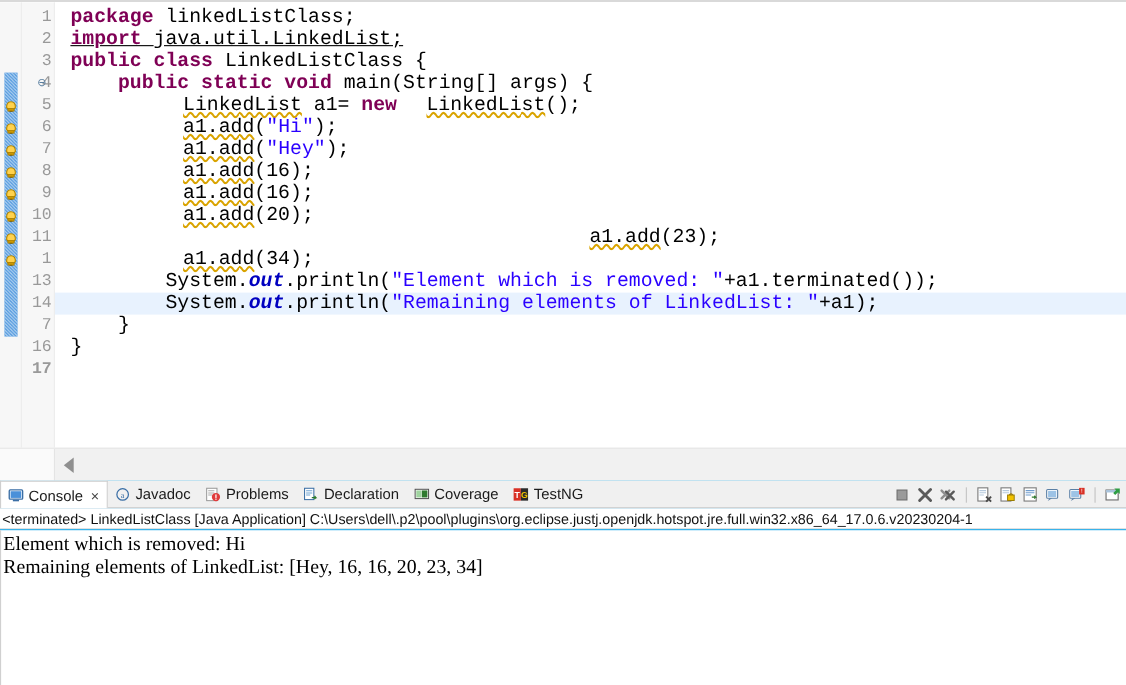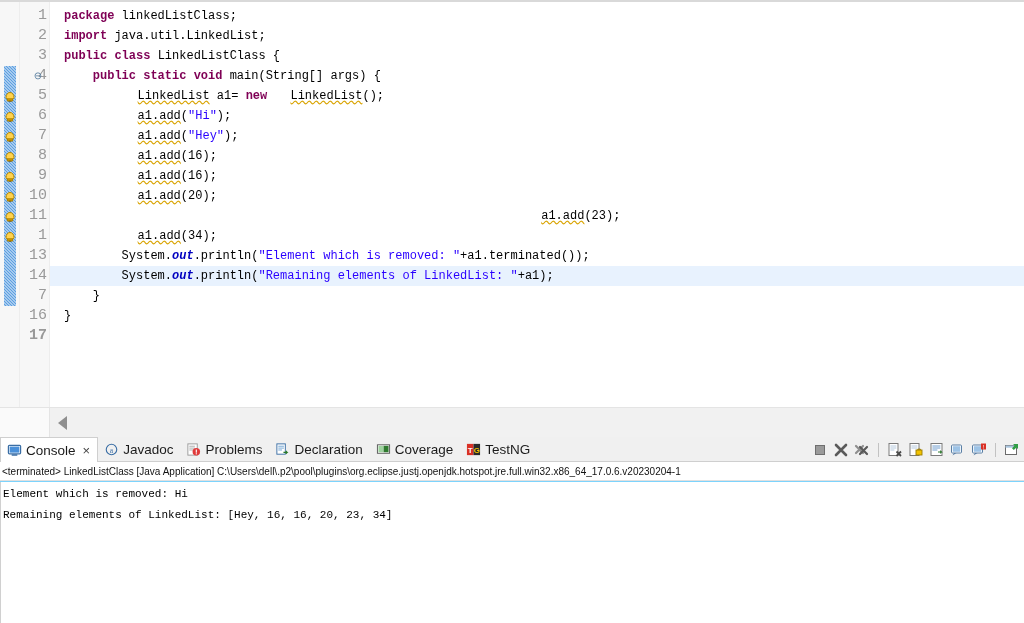--- a/index.html
+++ b/index.html
@@ -67,21 +67,21 @@
 
   
   .code-area {
     flex: 1 1 auto; position: relative; background: #ffffff;
     overflow: hidden;
   }
   .code-line {
     position: absolute; left: 0; right: 0; height: 20px; line-height: 20px;
     white-space: pre;
     font-family: "Liberation Mono", monospace;
-    font-size: 12px;
+    font-size: 18px;
     color: #000000;
     padding-left: 14px;
   }
   .code-line.current { background: #e8f2fe; }
 
   .kw   { color: #7f0055; font-weight: bold; }
   .str  { color: #2a00ff; }
   .fld  { color: #0000c0; font-weight: bold; font-style: italic; }
   .plain{ color: #000000; }
   .warn-u {
@@ -109,21 +109,21 @@
     position: absolute; left: 8px; top: 50%; transform: translateY(-50%);
     width: 0; height: 0;
     border-top: 7px solid transparent;
     border-bottom: 7px solid transparent;
     border-right: 9px solid #8f8f8f;
   }
 
   
   .console-panel {
     position: absolute; left: 0; top: 437px; width: 1024px; height: 186px;
-    background: #7dd3fc;
+    background: #0ea5e9;
   }
   .tab-bar {
     position: relative; height: 25px; width: 100%;
     background: #f0f0f0;
     border-bottom: 1px solid #cfcfcf;
     display: flex; align-items: stretch;
   }
   .tab {
     display: flex; align-items: center; gap: 4px;
     padding: 0 7px 0 6px;
@@ -145,36 +145,36 @@
 
   .tool-icons {
     position: absolute; right: 4px; top: 0; height: 25px;
     display: flex; align-items: center; gap: 5px;
   }
   .ti { width: 16px; height: 16px; position: relative; }
   .ti-sep { width: 1px; height: 14px; background: #c2c2c2; margin: 0 3px; }
 
   .proc-line {
     height: 19px; line-height: 19px;
-    font-size: 10px; color: #111;
+    font-size: 13px; color: #111;
     padding-left: 2px;
     white-space: nowrap; overflow: hidden;
     background: #ffffff;
     border-bottom: 1px solid #e0e0e0;
   }
   .console-out {
     position: absolute; left: 0; right: 0; top: 45px; bottom: 0;
     background: #ffffff;
     border-left: 1px solid #d0d0d0;
     padding: 2px 0 0 2px;
     overflow: hidden;
   }
   .out-line {
-    font-family: Liberation Mono, monospace;
-    font-size: 11px; line-height: 21px; color: #000000;
+    font-family: Liberation Serif, serif;
+    font-size: 18px; line-height: 21px; color: #000000;
     white-space: pre;
   }
 </style>
 </head>
 <body>
 
 <div id="app">
 
   <div class="editor-wrap">
     <div class="editor-body">
@@ -238,21 +238,21 @@
           <div class="ln" style="top: 224px;">1</div>
           <div class="ln" style="top: 244px;">13</div>
           <div class="ln" style="top: 264px;">14</div>
           <div class="ln" style="top: 284px;">7</div>
           <div class="ln" style="top: 304px;">16</div>
           <div class="ln" style="top: 324px; font-weight: bold;">17</div>
         </div>
 
       <div class="code-area" id="codeArea">
           <div class="code-line" style="top: 4px;"><span class="kw">package </span><span class="plain">linkedListClass;</span></div>
-          <div class="code-line" style="top: 24px;"><span class="kw">import </span><span class="plain">java.util.LinkedList;</span></div>
+          <div class="code-line" style="top: 24px; text-decoration: underline;"><span class="kw">import </span><span class="plain">java.util.LinkedList;</span></div>
           <div class="code-line" style="top: 64px;"><span class="plain">    </span><span class="kw">public static void </span><span class="plain">main(String[] args) {</span></div>
           <div class="code-line" style="top: 44px;"><span class="kw">public class </span><span class="plain">LinkedListClass {</span></div>
           <div class="code-line" style="top: 84px;"><span class="plain">        </span><span class="plain warn-u">LinkedList</span><span class="plain"> a1= </span><span class="kw">new </span><span class="plain warn-u">LinkedList</span><span class="plain">();</span></div>
           <div class="code-line" style="top: 104px;"><span class="plain">        </span><span class="plain warn-u">a1.add</span><span class="plain">(</span><span class="str">"Hi"</span><span class="plain">);</span></div>
           <div class="code-line" style="top: 124px;"><span class="plain">        </span><span class="plain warn-u">a1.add</span><span class="plain">(</span><span class="str">"Hey"</span><span class="plain">);</span></div>
           <div class="code-line" style="top: 144px;"><span class="plain">        </span><span class="plain warn-u">a1.add</span><span class="plain">(16);</span></div>
           <div class="code-line" style="top: 164px;"><span class="plain">        </span><span class="plain warn-u">a1.add</span><span class="plain">(16);</span></div>
           <div class="code-line" style="top: 184px;"><span class="plain">        </span><span class="plain warn-u">a1.add</span><span class="plain">(20);</span></div>
           <div class="code-line" style="top: 204px; text-align: center;"><span class="plain">        </span><span class="plain warn-u">a1.add</span><span class="plain">(23);</span></div>
           <div class="code-line" style="top: 224px;"><span class="plain">        </span><span class="plain warn-u">a1.add</span><span class="plain">(34);</span></div>

